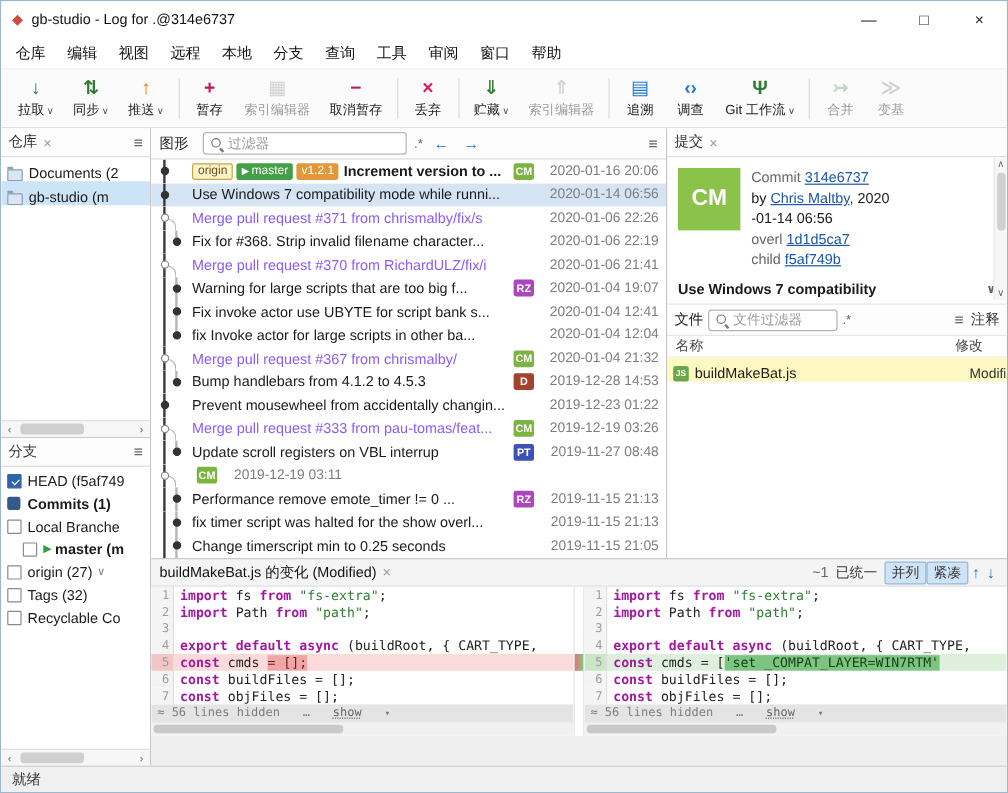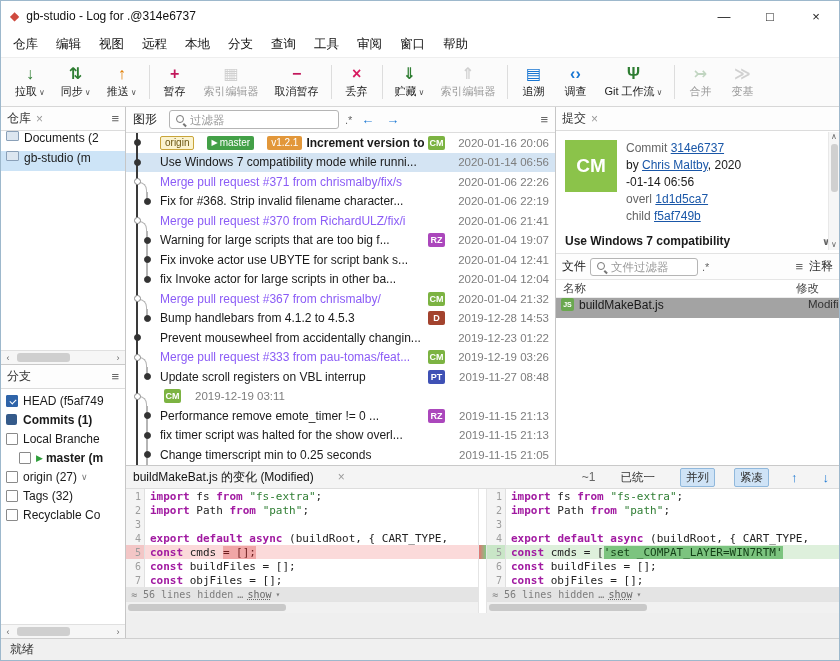--- a/index.html
+++ b/index.html
@@ -31,21 +31,21 @@
 
 .phead{height:24px;flex:none;display:flex;align-items:center;padding:0 6px;border-bottom:1px solid #dcdcdc;background:#fdfdfd}
 .ptitle{font-size:12px;color:#333}
 .pclose{color:#999;margin-left:5px;font-size:12px}
 .pmenu{margin-left:auto;color:#666;font-size:13px}
 .spacer{flex:1}
 .gray{color:#666}
 
 .panel-repo{height:258px;flex:none;display:flex;flex-direction:column;border-bottom:1px solid #c9c9c9}
 .rtree{flex:1;overflow:hidden}
-.rrow{display:flex;align-items:flex-start;height:20px;padding:0 5px;white-space:nowrap;overflow:hidden}
+.rrow{display:flex;align-items:flex-end;height:20px;padding:0 5px;white-space:nowrap;overflow:hidden}
 .rrow.sel{background:#cde4f7}
 .ficon{position:relative;width:13px;height:10px;background:#dce6f0;border:1px solid #8aa0b8;border-radius:1px;margin-right:5px;flex:none}
 .ficon::before{content:'';position:absolute;top:-3px;left:-1px;width:5px;height:2px;background:#8aa0b8;border-radius:1px 1px 0 0}
 .rlabel{font-size:12px}
 
 .hscroll{height:14px;flex:none;border-top:1px solid #e0e0e0;display:flex;align-items:center;background:#f6f6f6}
 .hs-btn{width:14px;text-align:center;color:#666;font-size:9px;flex:none}
 .hs-track{flex:1;position:relative;height:100%}
 .hs-thumb{position:absolute;top:2px;left:2px;height:9px;width:55%;background:#cfcfcf;border-radius:3px}
 
@@ -78,21 +78,21 @@
 .crow.sel{background:#d4e4f3}
 .graphcell{position:relative;width:34px;flex:none;height:100%}
 .graphcell .l0{position:absolute;left:10px;top:0;bottom:0;width:2px;background:#3a3a3a}
 .graphcell .l1{position:absolute;left:20px;width:1.5px;background:#b5b5b5;top:0;bottom:0}
 .graphcell .l1.top{bottom:50%}
 .graphcell .curve{position:absolute;left:11px;top:50%;width:10px;bottom:-1px;border-top:1.5px solid #b5b5b5;border-right:1.5px solid #b5b5b5;border-top-right-radius:8px}
 .graphcell .dot{position:absolute;top:50%;margin-top:-3.5px;width:7px;height:7px;border-radius:50%;background:#333;border:1.5px solid #333}
 .graphcell .dot.p0{left:7.5px}
 .graphcell .dot.p1{left:17.5px}
 .graphcell .dot.hollow{background:#fff;border-color:#8a8a8a}
-.refs{display:flex;gap:13px;margin-right:4px;flex:none}
+.refs{display:flex;gap:3px;margin-right:4px;flex:none}
 .chip{height:14px;padding:0 4px;font-size:10px;display:flex;align-items:center;border-radius:2px;white-space:nowrap}
 .chip.remote{background:#fbf3d0;border:1px solid #c9a53a;color:#6b5512}
 .chip.current{background:#43a047;color:#fff}
 .chip.current::before{content:'▶';font-size:8px;margin-right:2px}
 .chip.tag{background:#e2973a;color:#fff}
 .cmsg{flex:1;min-width:0;overflow:hidden;white-space:nowrap;font-size:12px}
 .cmsg.dim{color:#8b5cf6}
 .cmsg.b{font-weight:bold}
 .av{flex:none;width:17px;height:14px;border-radius:2px;color:#fff;font-size:9px;font-weight:bold;display:flex;align-items:center;justify-content:center;margin-left:4px}
 .cdate{flex:none;width:100px;text-align:right;color:#7d7d7d;font-size:11.5px;margin-left:4px;white-space:nowrap}
@@ -107,47 +107,47 @@
 .cp-lines{font-size:12px;line-height:17px;min-width:0;overflow:hidden;white-space:nowrap}
 .lnk{color:#1a57a8;text-decoration:underline;cursor:pointer}
 .cp-msg{display:flex;align-items:center;padding:5px 9px;font-weight:bold;font-size:12px;border-bottom:1px solid #e3e3e3;margin-top:2px;overflow:hidden;white-space:nowrap}
 .cp-msg-text{flex:1;min-width:0;overflow:hidden}
 .chv{color:#666;font-size:10px;margin-left:4px;flex:none}
 .files-head{display:flex;align-items:center;gap:4px;padding:0 6px;height:26px;flex:none;border-bottom:1px solid #e6e6e6;background:#fdfdfd}
 .annot{margin-left:2px;color:#333}
 .files-cols{display:flex;height:18px;align-items:center;border-bottom:1px solid #ececec;font-size:11.5px;color:#444;position:relative;flex:none}
 .col-name{padding-left:7px}
 .col-status{position:absolute;left:240px;white-space:nowrap;overflow:hidden;width:30px}
-.file-row{display:flex;align-items:flex-start;height:20px;padding-left:5px;position:relative;background:#a3a3a3;flex:none}
+.file-row{display:flex;align-items:flex-end;height:20px;padding-left:5px;position:relative;background:#fef9c3;flex:none}
 .jsicon{width:13px;height:13px;background:#6aa84f;border-radius:2px;color:#fff;font-size:7px;font-weight:bold;display:flex;align-items:center;justify-content:center;margin-right:5px;flex:none}
 .fname{font-size:12px}
 .file-status{position:absolute;left:252px;white-space:nowrap;overflow:hidden;width:30px;font-size:11.5px;color:#333}
 .files-filler{flex:1;background:#fff}
 
 .diffpanel{flex:1;display:flex;flex-direction:column;min-height:0;background:#efefef}
-.diffhead{height:24px;flex:none;background:#f4f4f4;border-top:1px solid #c9c9c9;border-bottom:1px solid #ddd;display:flex;align-items:center;padding:0 7px;gap:19px}
+.diffhead{height:24px;flex:none;background:#f4f4f4;border-top:1px solid #c9c9c9;border-bottom:1px solid #ddd;display:flex;align-items:center;padding:0 7px;gap:0}
 .dtitle{font-size:12px;color:#111;white-space:nowrap}
 .toggle{font-size:11.5px;padding:2px 6px;border-radius:2px;color:#333;white-space:nowrap}
 .toggle.active{background:#cfe3f6;border:1px solid #90b8dc;padding:1px 5px}
 .diffbody{display:flex;flex:none;background:#fff}
 .dpane{flex:1;display:flex;flex-direction:column;min-width:0;overflow:hidden}
 .dlines{height:112px;flex:none;overflow:hidden;background:#fff}
 .dline{display:flex;height:14px;align-items:stretch;font-family:"DejaVu Sans Mono","Liberation Mono",monospace;font-size:11px;white-space:nowrap}
 .lno{flex:none;width:19px;text-align:right;padding-right:3px;color:#9d9d9d;background:#f4f4f4;border-right:1px solid #e0e0e0;font-size:10px;display:flex;align-items:center;justify-content:flex-end}
 .code{padding-left:5px;overflow:hidden;white-space:pre;display:flex;align-items:flex-end;flex:1}
 .dline.removed{background:#fbdada}
 .dline.removed .lno{background:#f3c6c6}
 .dline.added{background:#def0dc}
 .dline.added .lno{background:#c9e6c7}
 .tk-k{color:#a11aa1;font-weight:bold}
 .tk-s{color:#2e7d32}
 .tk-p{color:#222}
 .tk-dh{background:#f0a6a6;color:#6b1d1d}
 .tk-ah{background:#7cc47f;color:#123f16}
-.dhidden{display:flex;align-items:center;height:14px;background:#e4e4e4;color:#7d7d7d;font-family:"DejaVu Sans Mono","Liberation Mono",monospace;font-size:10px;padding-left:5px;gap:4px}
+.dhidden{display:flex;align-items:center;height:14px;background:#e4e4e4;color:#7d7d7d;font-family:"DejaVu Sans Mono","Liberation Mono",monospace;font-size:10px;padding-left:5px;gap:19px}
 .hshow{text-decoration:underline dotted;color:#666}
 .hch{font-size:8px}
 .dgutter{width:9px;flex:none;background:#fff;position:relative;border-left:1px solid #e4e4e4;border-right:1px solid #e4e4e4}
 .dgutter .mk{position:absolute;top:56px;height:14px;left:0;right:0;background:linear-gradient(90deg,#e57373,#81c784)}
 .pscroll{height:12px;flex:none;background:#f1f1f1;border-top:1px solid #e3e3e3;position:relative}
 .pscroll .thumb{position:absolute;left:2px;top:2px;height:7px;width:45%;background:#c9c9c9;border-radius:3px}
 .diff-filler{flex:1;background:#efefef}
 
 .statusbar{height:22px;flex:none;border-top:1px solid #cfcfcf;background:#f0f0f0;display:flex;align-items:center;padding-left:9px;font-size:12px;color:#333}
 </style>

